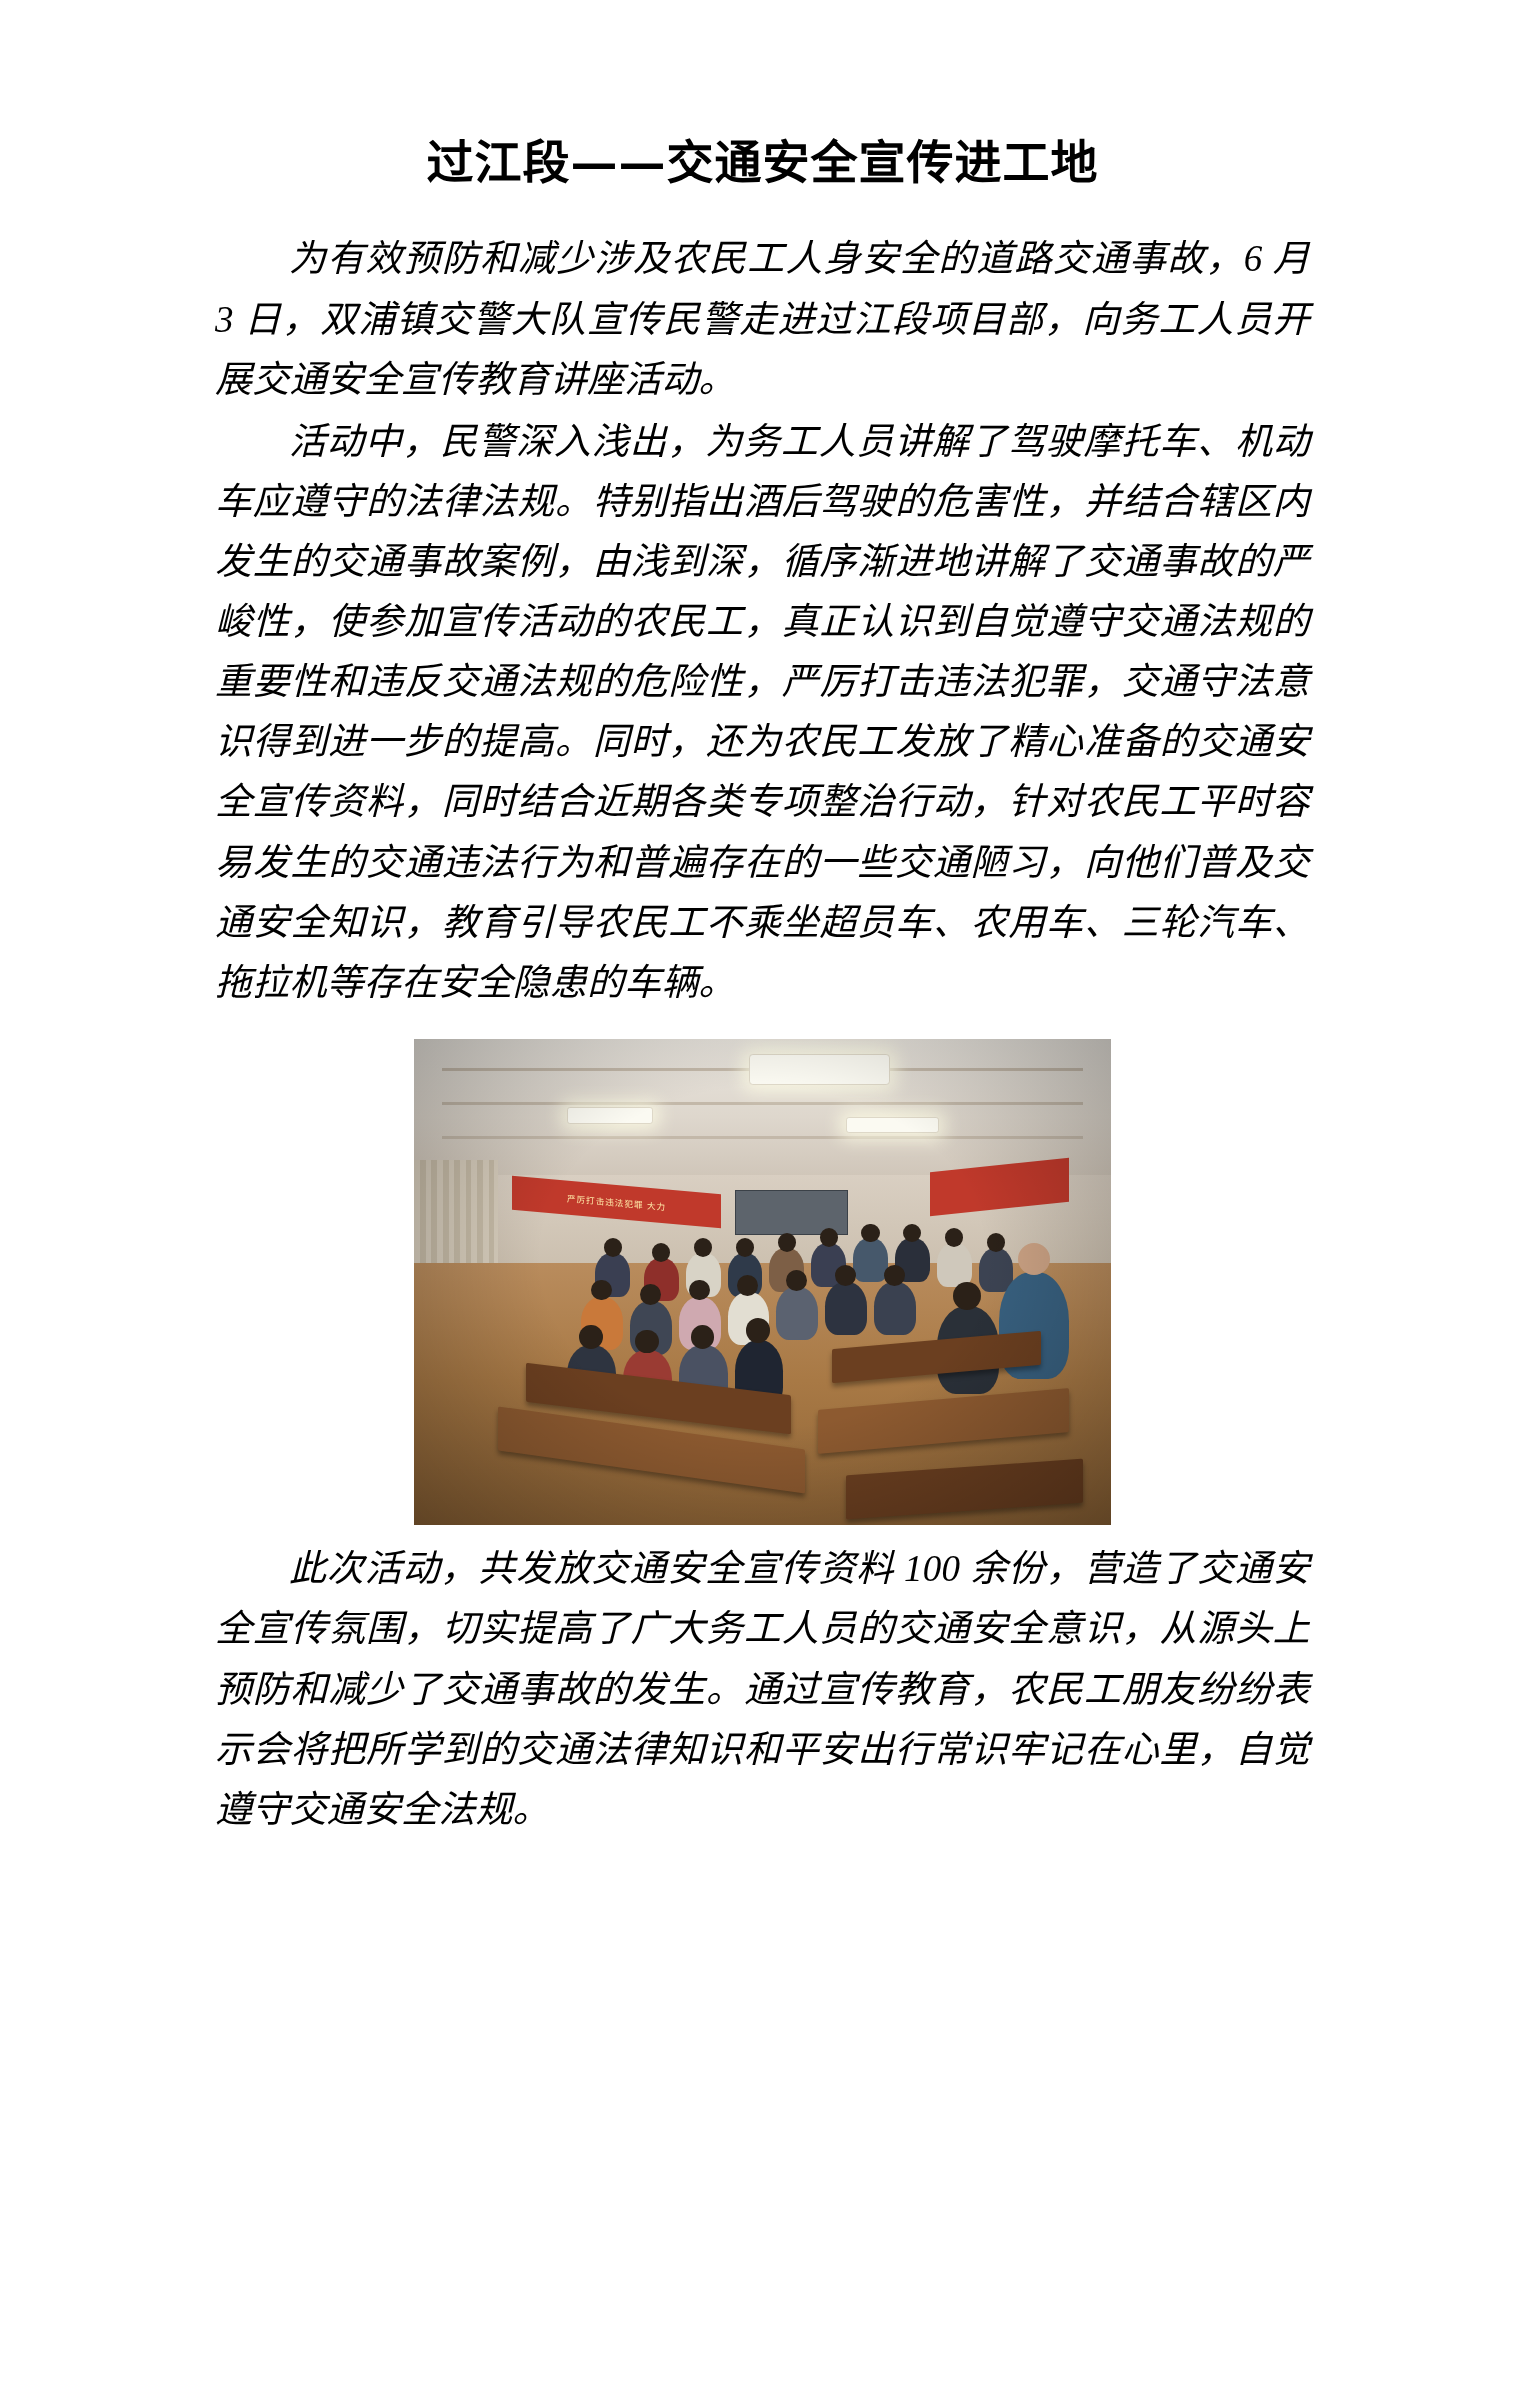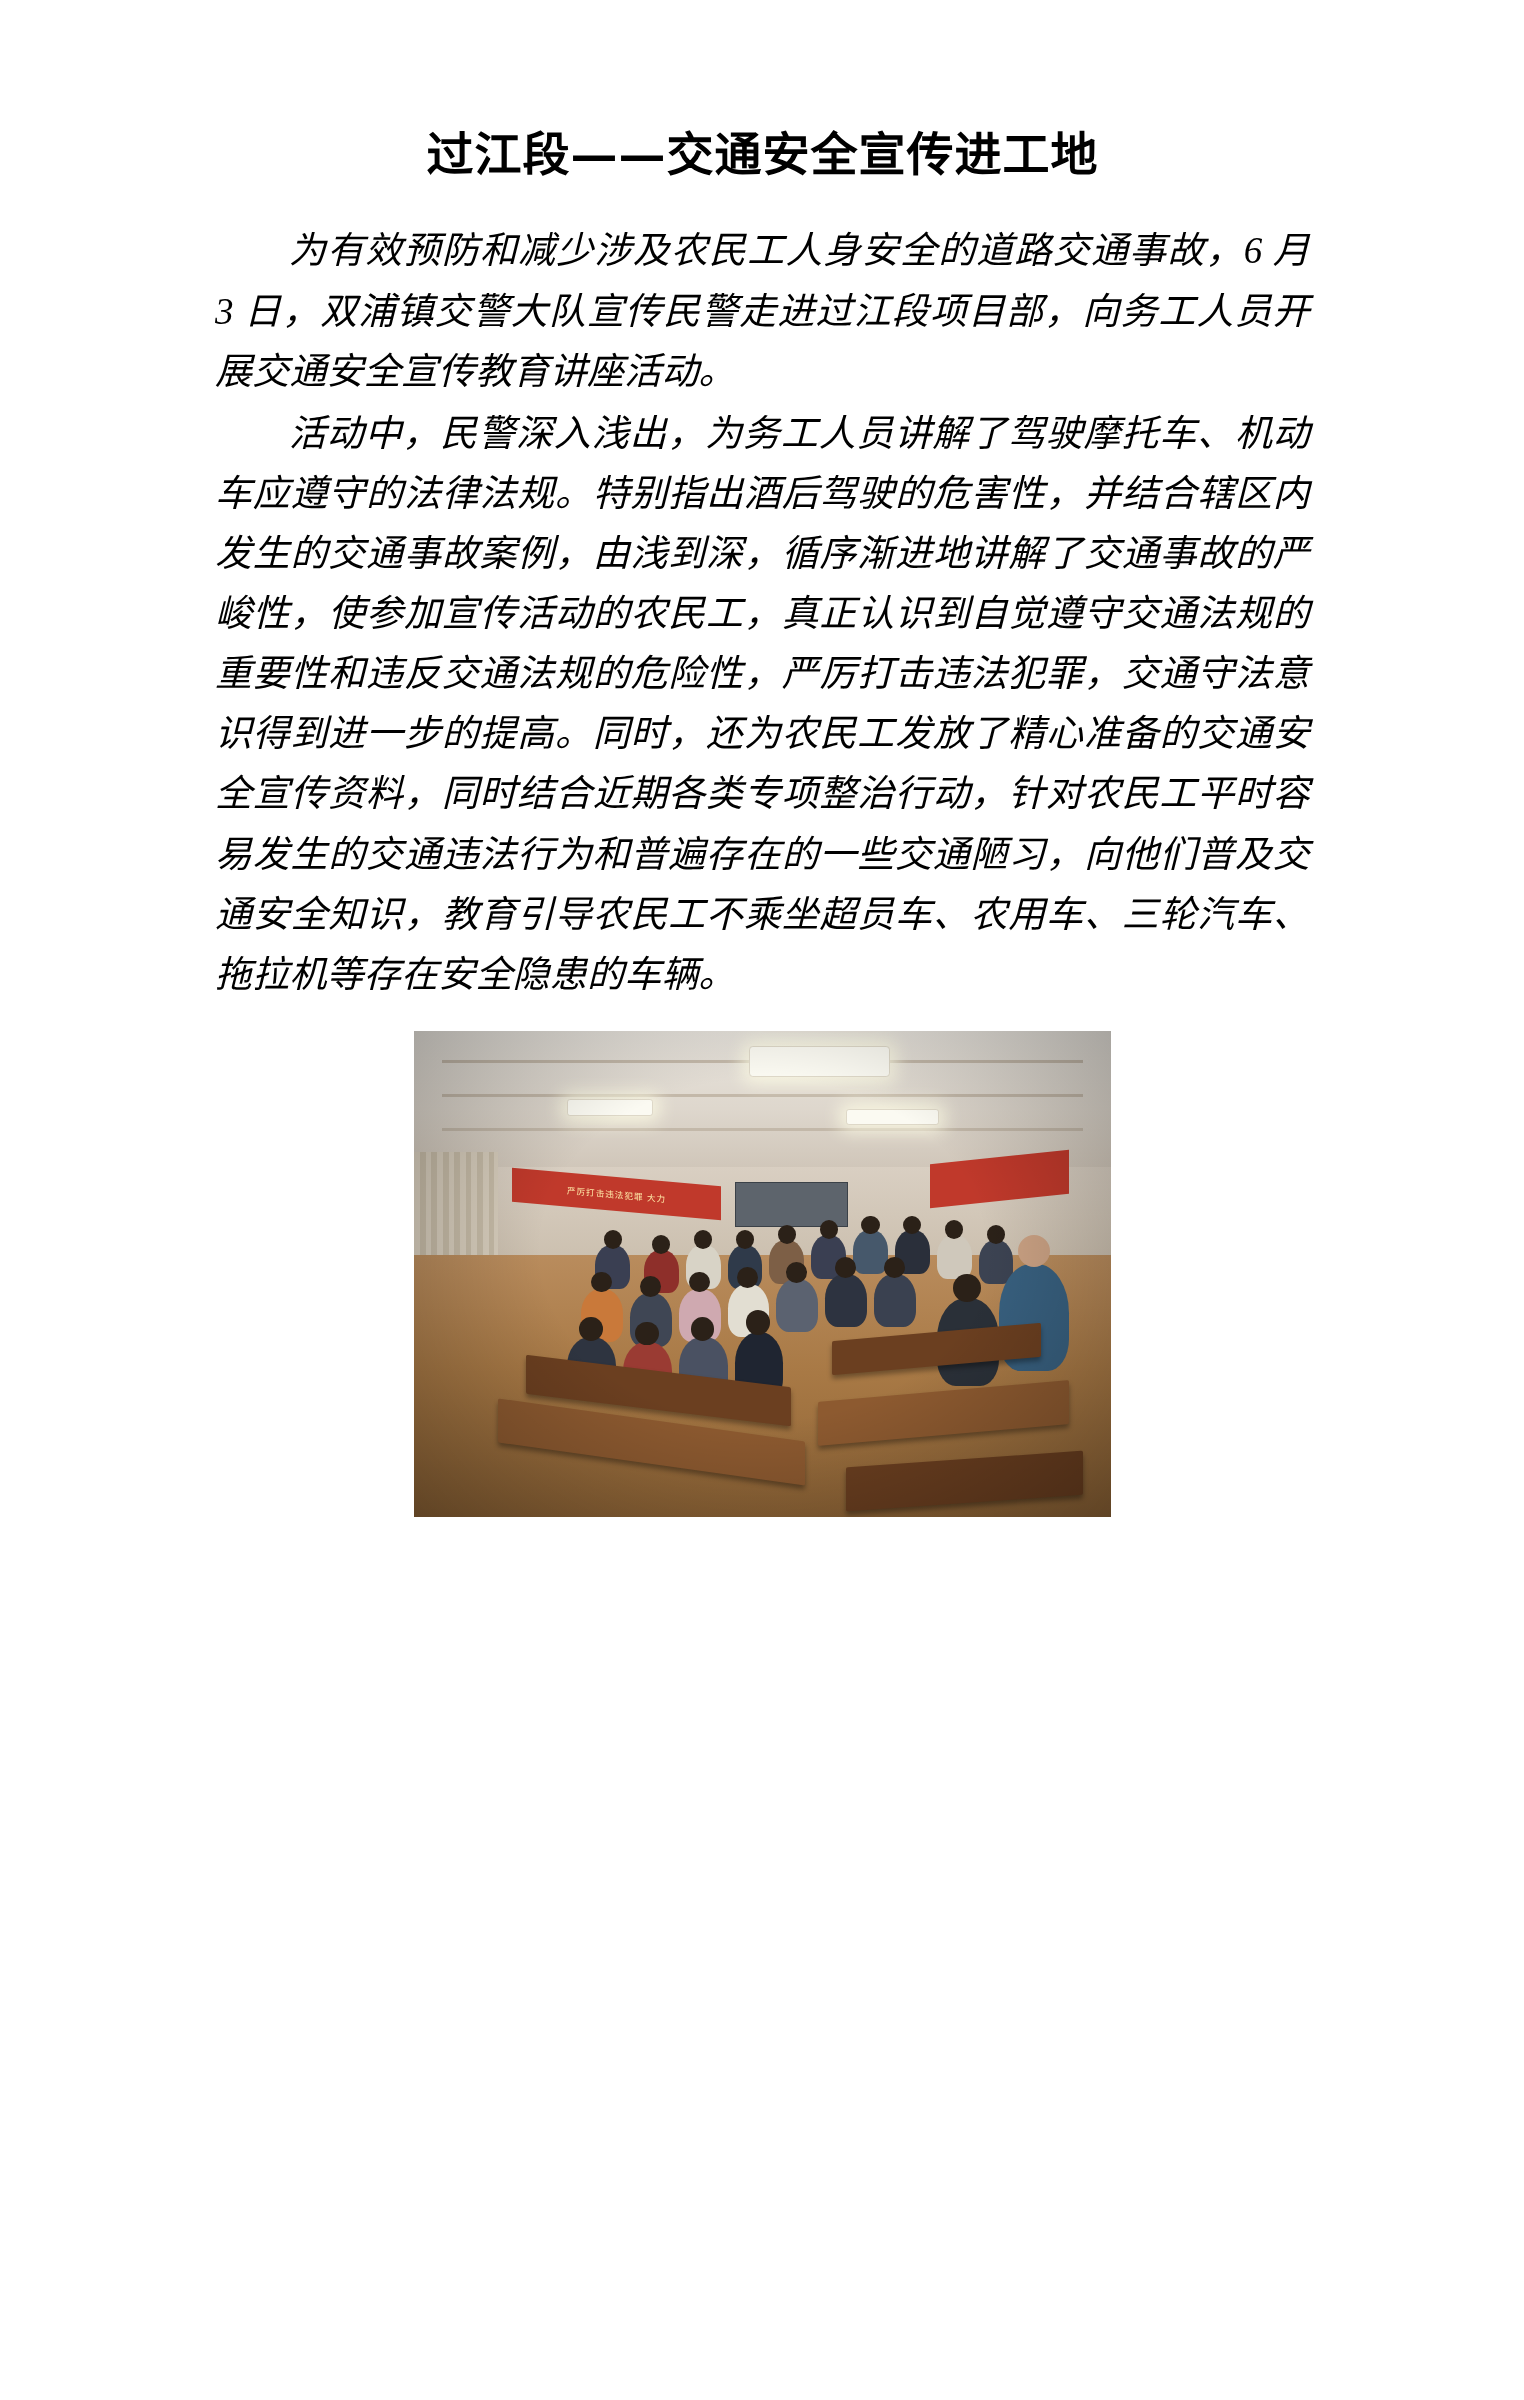--- a/index.html
+++ b/index.html
@@ -14,21 +14,21 @@
     font-family: "Liberation Serif", "DejaVu Serif", serif;
     color: #000000;
     overflow: hidden;
   }
   .page {
     position: relative;
     width: 1525px;
     height: 2401px;
     background: #ffffff;
     box-sizing: border-box;
-    padding: 0 215px;
+    padding: 8px 215px;
   }
   .doc-title {
     margin: 0;
     padding-top: 123px;
     text-align: center;
     font-family: "DejaVu Serif", "Liberation Serif", serif;
     font-weight: 700;
     font-size: 47px;
     line-height: 1.35;
     letter-spacing: 1px;
@@ -196,15 +196,18 @@
       <div class="ph-table" style="left:16%;top:70%;width:38%;height:8%;transform:skewY(7deg);"></div>
       <div class="ph-table light" style="left:12%;top:80%;width:44%;height:9%;transform:skewY(8deg);"></div>
       <div class="ph-table" style="left:60%;top:62%;width:30%;height:7%;transform:skewY(-5deg);"></div>
       <div class="ph-table light" style="left:58%;top:74%;width:36%;height:9%;transform:skewY(-5deg);"></div>
       <div class="ph-table" style="left:62%;top:88%;width:34%;height:9%;transform:skewY(-4deg);"></div>
 
       <div class="ph-vignette"></div>
     </div>
   </div>
 
+  <div class="body-block" style="margin-top:9.6px;">
+    <p class="para">此次活动，共发放交通安全宣传资料 100 余份，营造了交通安全宣传氛围，切实提高了广大务工人员的交通安全意识，从源头上预防和减少了交通事故的发生。通过宣传教育，农民工朋友纷纷表示会将把所学到的交通法律知识和平安出行常识牢记在心里，自觉遵守交通安全法规。</p>
+  </div>
 
 </div>
 
 
 </body></html>

